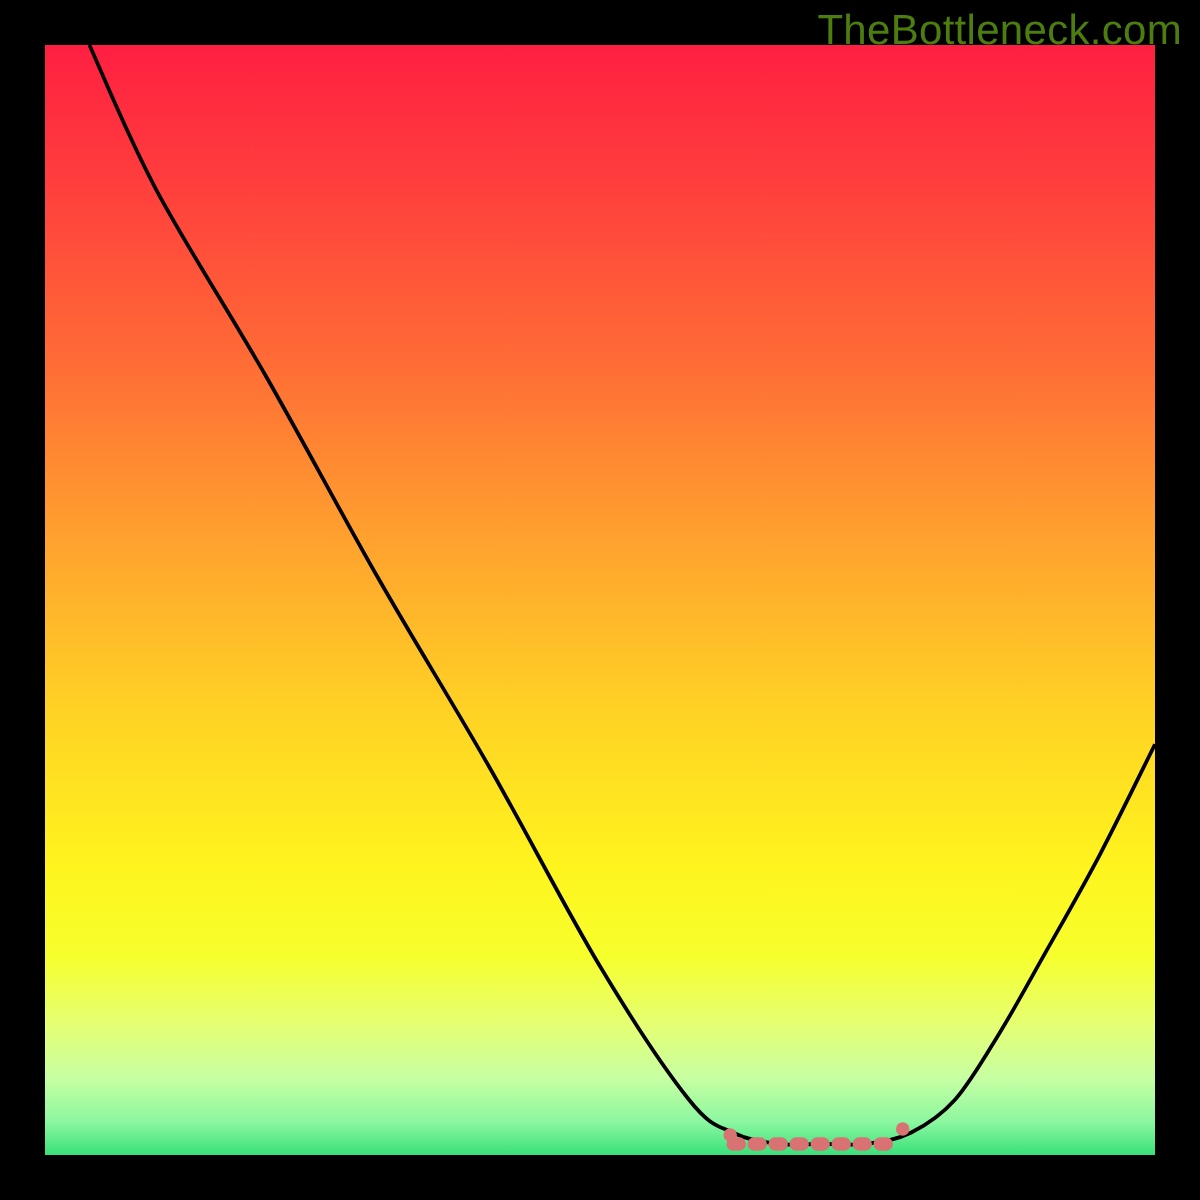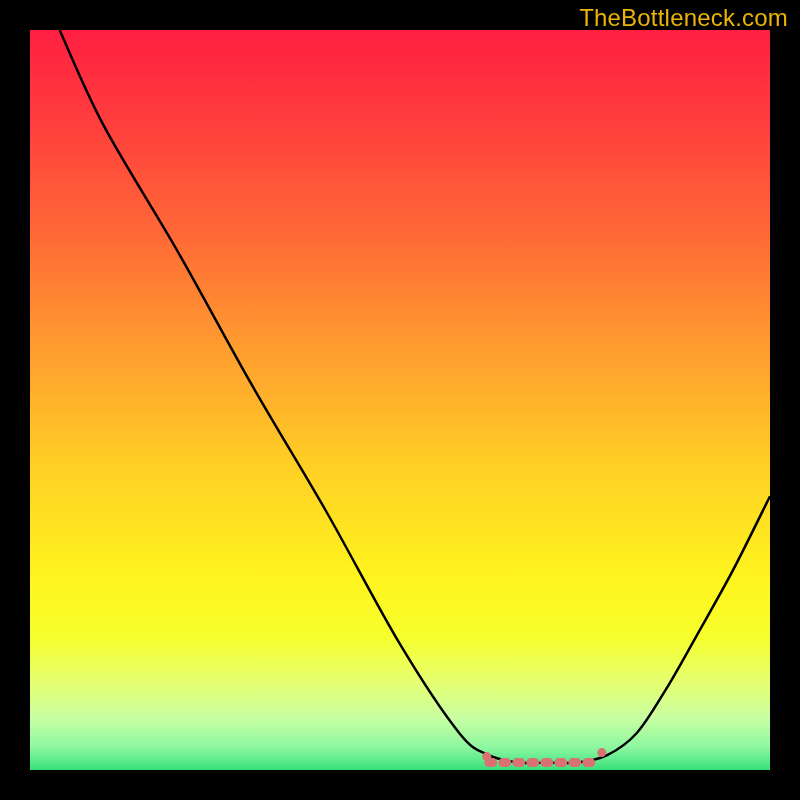--- a/index.html
+++ b/index.html
@@ -16,22 +16,22 @@
     left: 0;
     top: 0;
     width: 800px;
     height: 800px;
     background: #000;
   }
   .watermark {
     position: absolute;
     top: 4px;
     right: 12px;
-    color: #eab308;
-    font-size: 24px;
+    color: #4d7c0f;
+    font-size: 28px;
     font-weight: 500;
     letter-spacing: 0.2px;
     z-index: 5;
   }
   .plot-outer {
     position: absolute;
     left: 30px;
     top: 30px;
     width: 740px;
     height: 740px;

